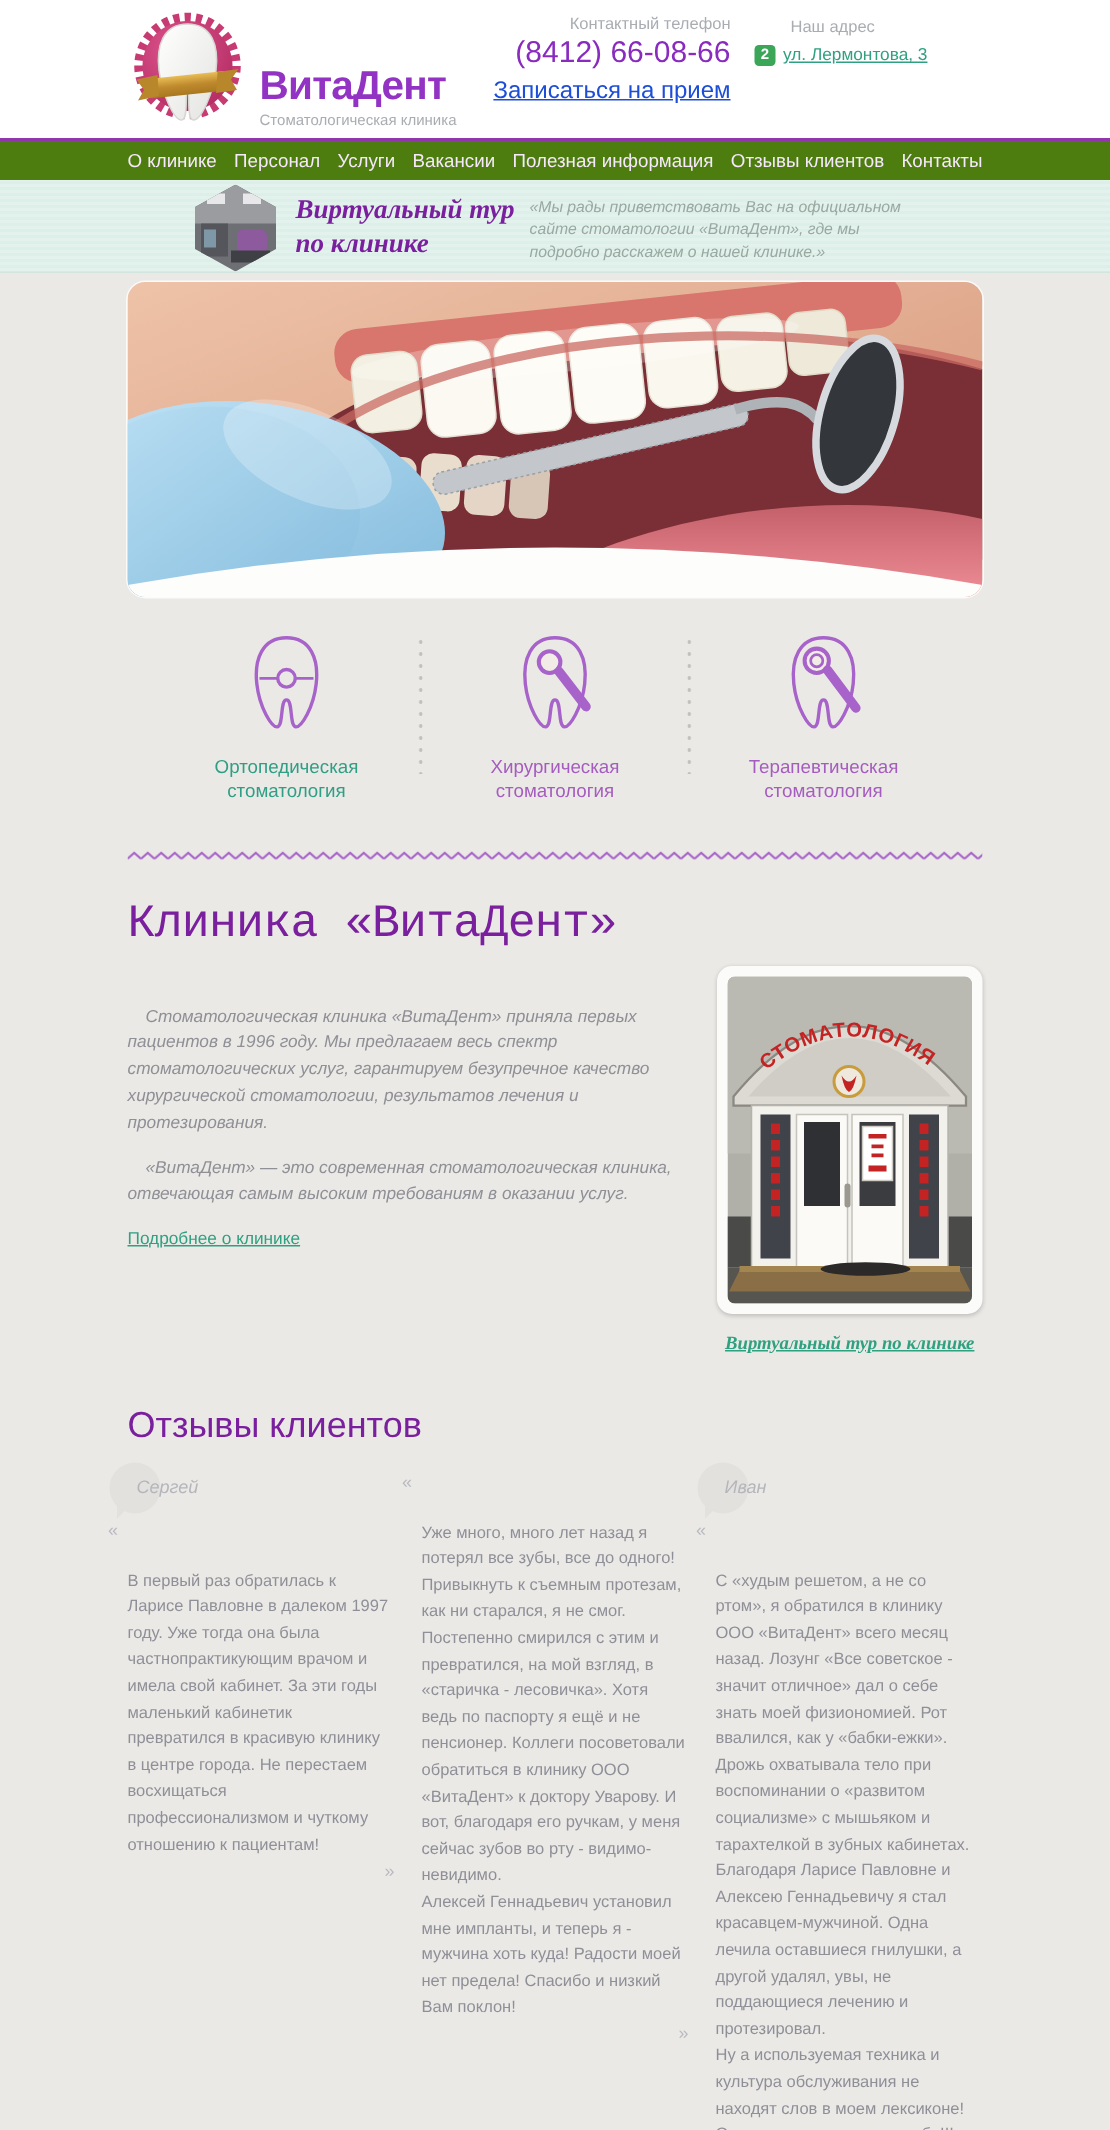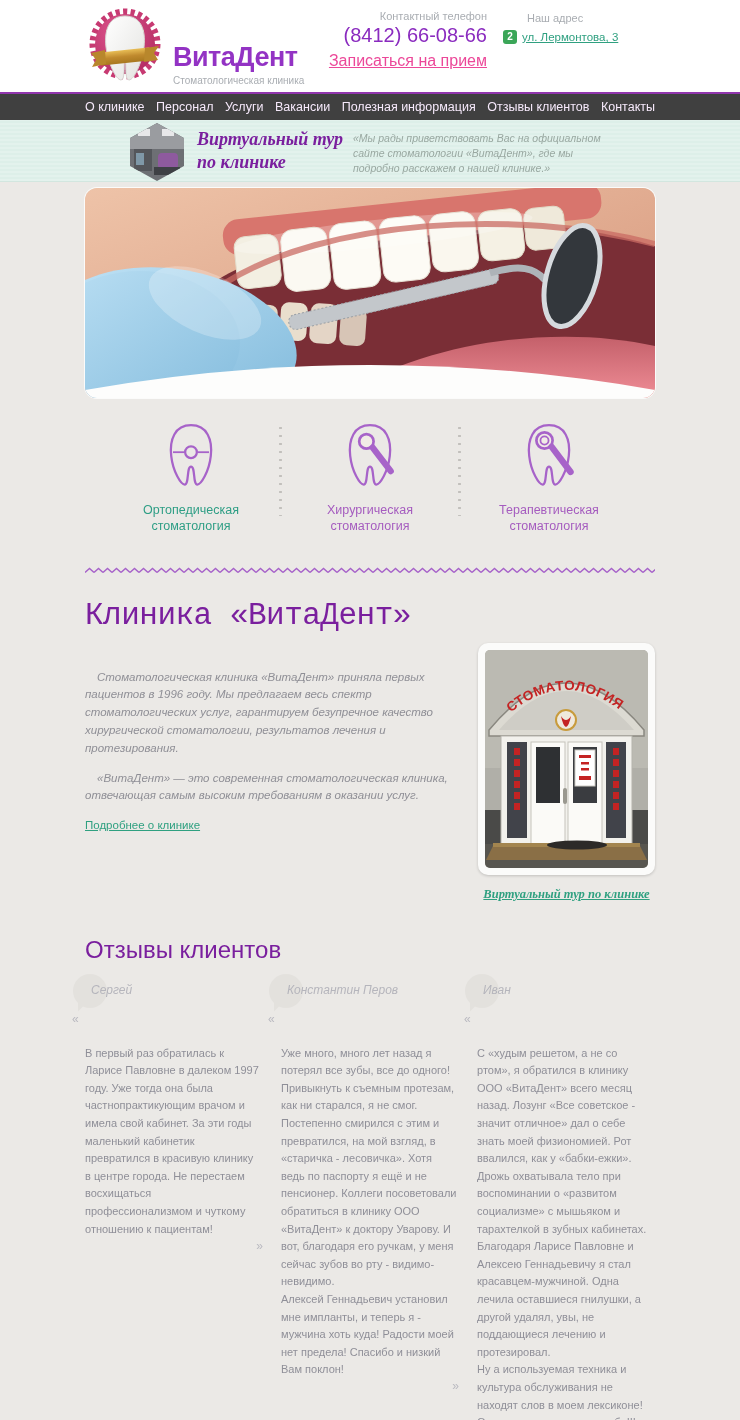--- a/index.html
+++ b/index.html
@@ -17,31 +17,31 @@
   .header .content { height:92px; }
   .logo { position:absolute; left:0; top:6px; display:flex; align-items:flex-end; cursor:pointer; }
   .badge { position:relative; width:80px; height:80px; flex:0 0 80px; }
   .logo-text { margin-left:8px; margin-top:18px; }
   .logo-title { font-size:27px; font-weight:bold; color:#9333c4; letter-spacing:-0.5px; }
   .logo-sub { font-size:10px; color:#a9adb2; margin-top:2px; }
 
   .phone-block { position:absolute; right:168px; top:10px; text-align:right; }
   .phone-label { font-size:11px; color:#a9adb2; }
   .phone-number { font-size:20px; color:#8a2bbf; margin-top:2px; font-weight:400; }
-  .appointment { display:inline-block; font-size:16px; color:#ec4899; text-decoration:underline; margin-top:5px; }
+  .appointment { display:inline-block; font-size:16px; color:#1d4ed8; text-decoration:underline; margin-top:5px; }
 
   .address-block { position:absolute; left:418px; top:12px; }
   .address-label { font-size:11px; color:#a9adb2; margin-left:24px; }
   .address-row { display:flex; align-items:center; margin-top:6px; }
   .gis-icon { width:14px; height:14px; border-radius:3px; background:#3ba658; color:#fff;
               font-size:10px; font-weight:bold; text-align:center; line-height:14px; margin-right:5px; }
   .address-link { font-size:11.5px; color:#2fa080; text-decoration:underline; }
 
   
-  .nav { background:#404040; border-top:2px solid #9136ad; height:28px; }
+  .nav { background:#4d7c0f; border-top:2px solid #9136ad; height:28px; }
   .nav .content { display:flex; justify-content:space-between; align-items:center; height:26px; }
   .nav a { color:#f6e9fb; font-size:12.5px; }
 
   
   .tour {
     height:62px;
     background:repeating-linear-gradient(0deg,#e3f2ed 0 2px,#ddefe9 2px 4px);
     border-bottom:1px solid #d2e6df;
   }
   .tour .content { height:52px; }
@@ -352,24 +352,20 @@
         <span class="bubble"></span>
         <span>Сергей</span>
       </div>
       <div class="review-body">
         <span class="q-open">«</span>
         <span>В первый раз обратилась к Ларисе Павловне в далеком 1997 году. Уже тогда она была частнопрактикующим врачом и имела свой кабинет. За эти годы маленький кабинетик превратился в красивую клинику в центре города. Не перестаем восхищаться профессионализмом и чуткому отношению к пациентам!</span>
         <span class="q-close">»</span>
       </div>
     </div>
     <div class="review">
-      <div class="review-name">
-        <span class="bubble"></span>
-        <span>Константин Перов</span>
-      </div>
       <div class="review-body">
         <span class="q-open">«</span>
         <span>Уже много, много лет назад я потерял все зубы, все до одного! Привыкнуть к съемным протезам, как ни старался, я не смог. Постепенно смирился с этим и превратился, на мой взгляд, в «старичка - лесовичка». Хотя ведь по паспорту я ещё и не пенсионер. Коллеги посоветовали обратиться в клинику ООО «ВитаДент» к доктору Уварову. И вот, благодаря его ручкам, у меня сейчас зубов во рту - видимо-невидимо.
 Алексей Геннадьевич установил мне импланты, и теперь я - мужчина хоть куда! Радости моей нет предела! Спасибо и низкий Вам поклон!</span>
         <span class="q-close">»</span>
       </div>
     </div>
     <div class="review">
       <div class="review-name">
         <span class="bubble"></span>

